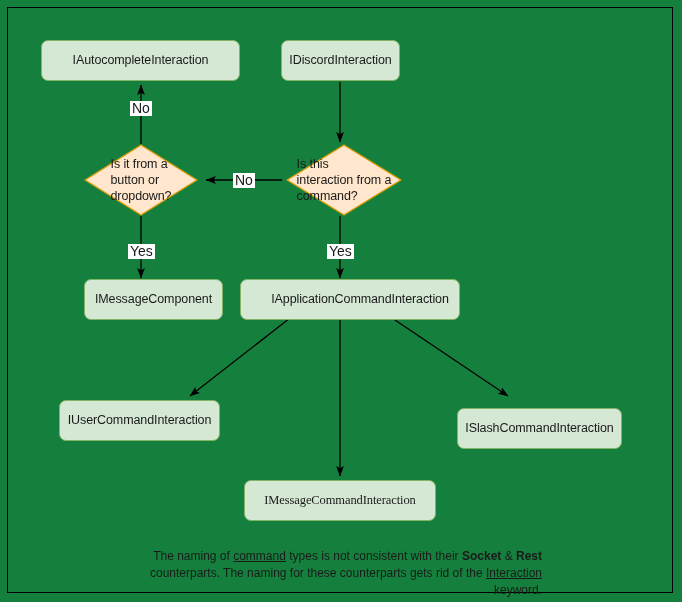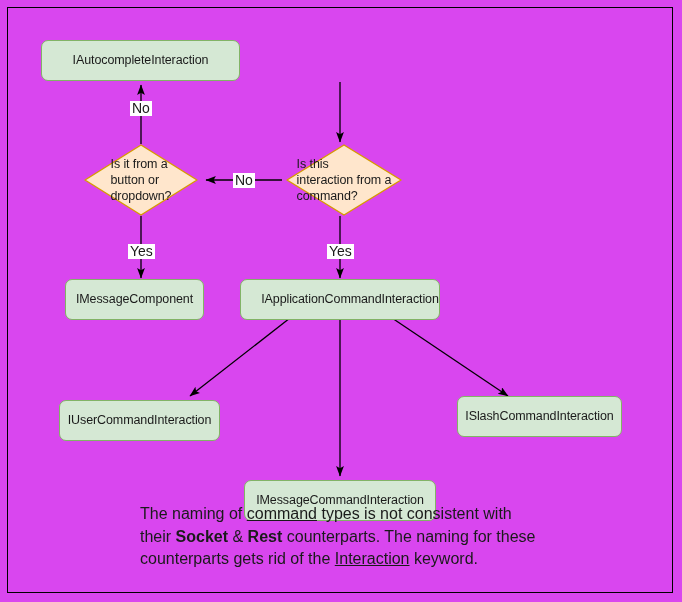--- a/index.html
+++ b/index.html
@@ -8,21 +8,21 @@
     padding: 0;
     background: #ffffff;
   }
   body {
     font-family: "Liberation Sans", sans-serif;
   }
   #page-frame {
     position: relative;
     width: 682px;
     height: 602px;
-    background: #d946ef;
+    background: #15803d;
     overflow: hidden;
   }
   #frame-border {
     position: absolute;
     left: 7px;
     top: 7px;
     width: 666px;
     height: 586px;
     border: 1px solid #000000;
     box-sizing: border-box;
@@ -80,24 +80,24 @@
     font-size: 14px;
     color: #1a1a1a;
     background: #ffffff;
     padding: 0 2px;
     line-height: 1.1;
     white-space: nowrap;
   }
   #footer-note {
     position: absolute;
     left: 140px;
-    top: 503px;
+    top: 548px;
     width: 402px;
-    text-align: left;
-    font-size: 16px;
+    text-align: right;
+    font-size: 12px;
     line-height: 1.42;
     color: #1a1a1a;
   }
   #footer-note b { font-weight: bold; }
   #footer-note u { text-decoration: underline; }
 </style>
 </head>
 <body>
 
 <div id="page-frame">
@@ -125,56 +125,59 @@
 
     <line x1="340" y1="318" x2="340" y2="476" stroke="#000000" stroke-width="1.3" marker-end="url(#arrowhead)"></line>
 
     <line x1="392" y1="318" x2="508" y2="396" stroke="#000000" stroke-width="1.3" marker-end="url(#arrowhead)"></line>
   </svg>
 
   <div class="node-box" style="left:41px; top:40px; width:199px; height:41px;">
     <span>IAutocompleteInteraction</span>
   </div>
 
+  <div class="node-box" style="left:281px; top:40px; width:119px; height:41px;">
+    <span>IDiscordInteraction</span>
+  </div>
 
   <div class="diamond-wrap" style="left:84px; top:144px; width:114px; height:72px;">
     <svg width="114" height="72" viewBox="0 0 114 72" xmlns="http://www.w3.org/2000/svg">
       <polygon points="57,1 113,36 57,71 1,36" fill="#ffe6cc" stroke="#d79b00" stroke-width="1.4" stroke-linejoin="round"></polygon>
     </svg>
     <div class="diamond-label">Is it from a
 button or
 dropdown?</div>
   </div>
 
   <div class="diamond-wrap" style="left:286px; top:144px; width:116px; height:72px;">
     <svg width="116" height="72" viewBox="0 0 116 72" xmlns="http://www.w3.org/2000/svg">
       <polygon points="58,1 115,36 58,71 1,36" fill="#ffe6cc" stroke="#d79b00" stroke-width="1.4" stroke-linejoin="round"></polygon>
     </svg>
     <div class="diamond-label">Is this
 interaction from a
 command?</div>
   </div>
 
-  <div class="node-box" style="left:65px; top:279px; width:139px; height:41px;">
+  <div class="node-box" style="left:84px; top:279px; width:139px; height:41px;">
     <span>IMessageComponent</span>
   </div>
 
-  <div class="node-box" style="left:240px; top:279px; width:200px; height:41px;padding-left:20px;">
+  <div class="node-box" style="left:240px; top:279px; width:220px; height:41px;padding-left:20px;">
     <span>IApplicationCommandInteraction</span>
   </div>
 
   <div class="node-box" style="left:59px; top:400px; width:161px; height:41px;">
     <span>IUserCommandInteraction</span>
   </div>
 
-  <div class="node-box" style="left:457px; top:396px; width:165px; height:41px;">
+  <div class="node-box" style="left:457px; top:408px; width:165px; height:41px;">
     <span>ISlashCommandInteraction</span>
   </div>
 
-  <div class="node-box" style="left:244px; top:480px; width:192px; height:41px;">
+  <div class="node-box" style="left:244px; top:480px; width:192px; height:41px;font-family:Liberation Serif, serif;">
     <span>IMessageCommandInteraction</span>
   </div>
 
   <div class="edge-label" style="left:130px; top:101px;">No</div>
 
   <div class="edge-label" style="left:233px; top:173px;">No</div>
 
   <div class="edge-label" style="left:128px; top:244px;">Yes</div>
 
   <div class="edge-label" style="left:327px; top:244px;">Yes</div>

